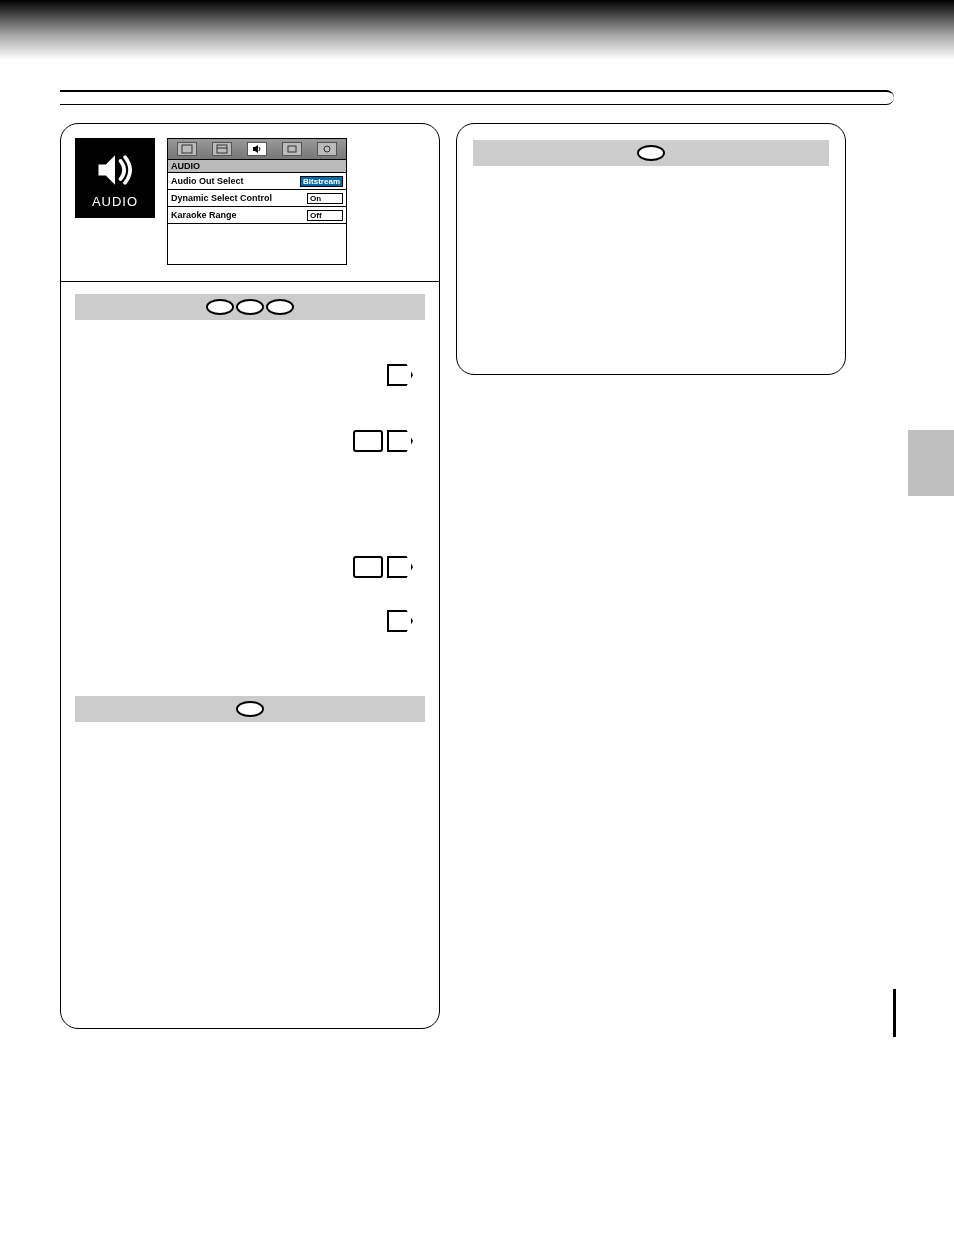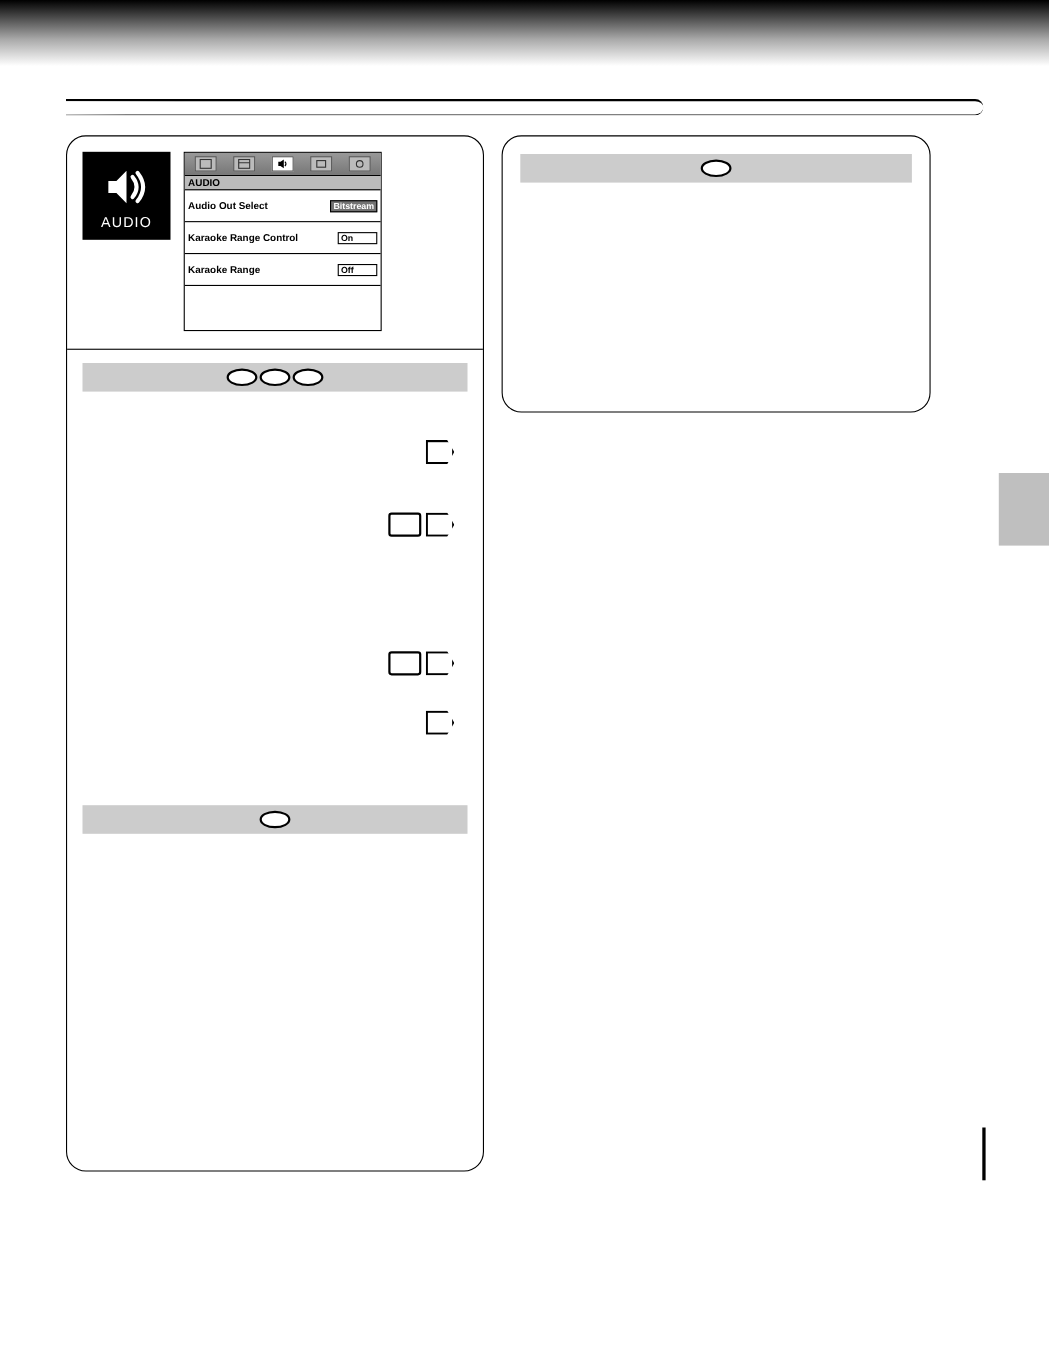--- a/index.html
+++ b/index.html
@@ -92,31 +92,31 @@
     border-top: 1px solid #000;
     border-bottom: 1px solid #000;
     font-weight: bold;
   }
   .osd-row {
     display: flex;
     justify-content: space-between;
     border-bottom: 1px solid #000;
     padding: 0 3px;
     font-weight: bold;
-    height: 29px;
+    height: 17px;
     align-items: center;
   }
   .osd-row .val {
     border: 1px solid #000;
     padding: 0 2px;
     font-size: 8px;
     min-width: 36px;
     text-align: left;
   }
-  .osd-row .val.blk { background: #737373; color: #fff; }
+  .osd-row .val.blk { background: #0369a1; color: #fff; }
   .osd-spacer { height: 40px; }
   .divider {
     border: 0;
     border-top: 1px solid #000;
     margin: 6px 0 12px 0;
   }
   .section-box {
     padding: 0 14px 16px 14px;
   }
   .step-bar {
@@ -233,21 +233,21 @@
                   <circle cx="6" cy="5" r="3" fill="none" stroke="#333"></circle>
                 </svg>
             </span>
           </div>
           <div class="osd-title">AUDIO</div>
           <div class="osd-row">
             <span>Audio Out Select</span>
             <span class="val blk">Bitstream</span>
           </div>
           <div class="osd-row">
-            <span>Karaoke Range Control</span>
+            <span>Dynamic Select Control</span>
             <span class="val">On</span>
           </div>
           <div class="osd-row">
             <span>Karaoke Range</span>
             <span class="val">Off</span>
           </div>
           <div class="osd-spacer"></div>
         </div>
       </div>
 

